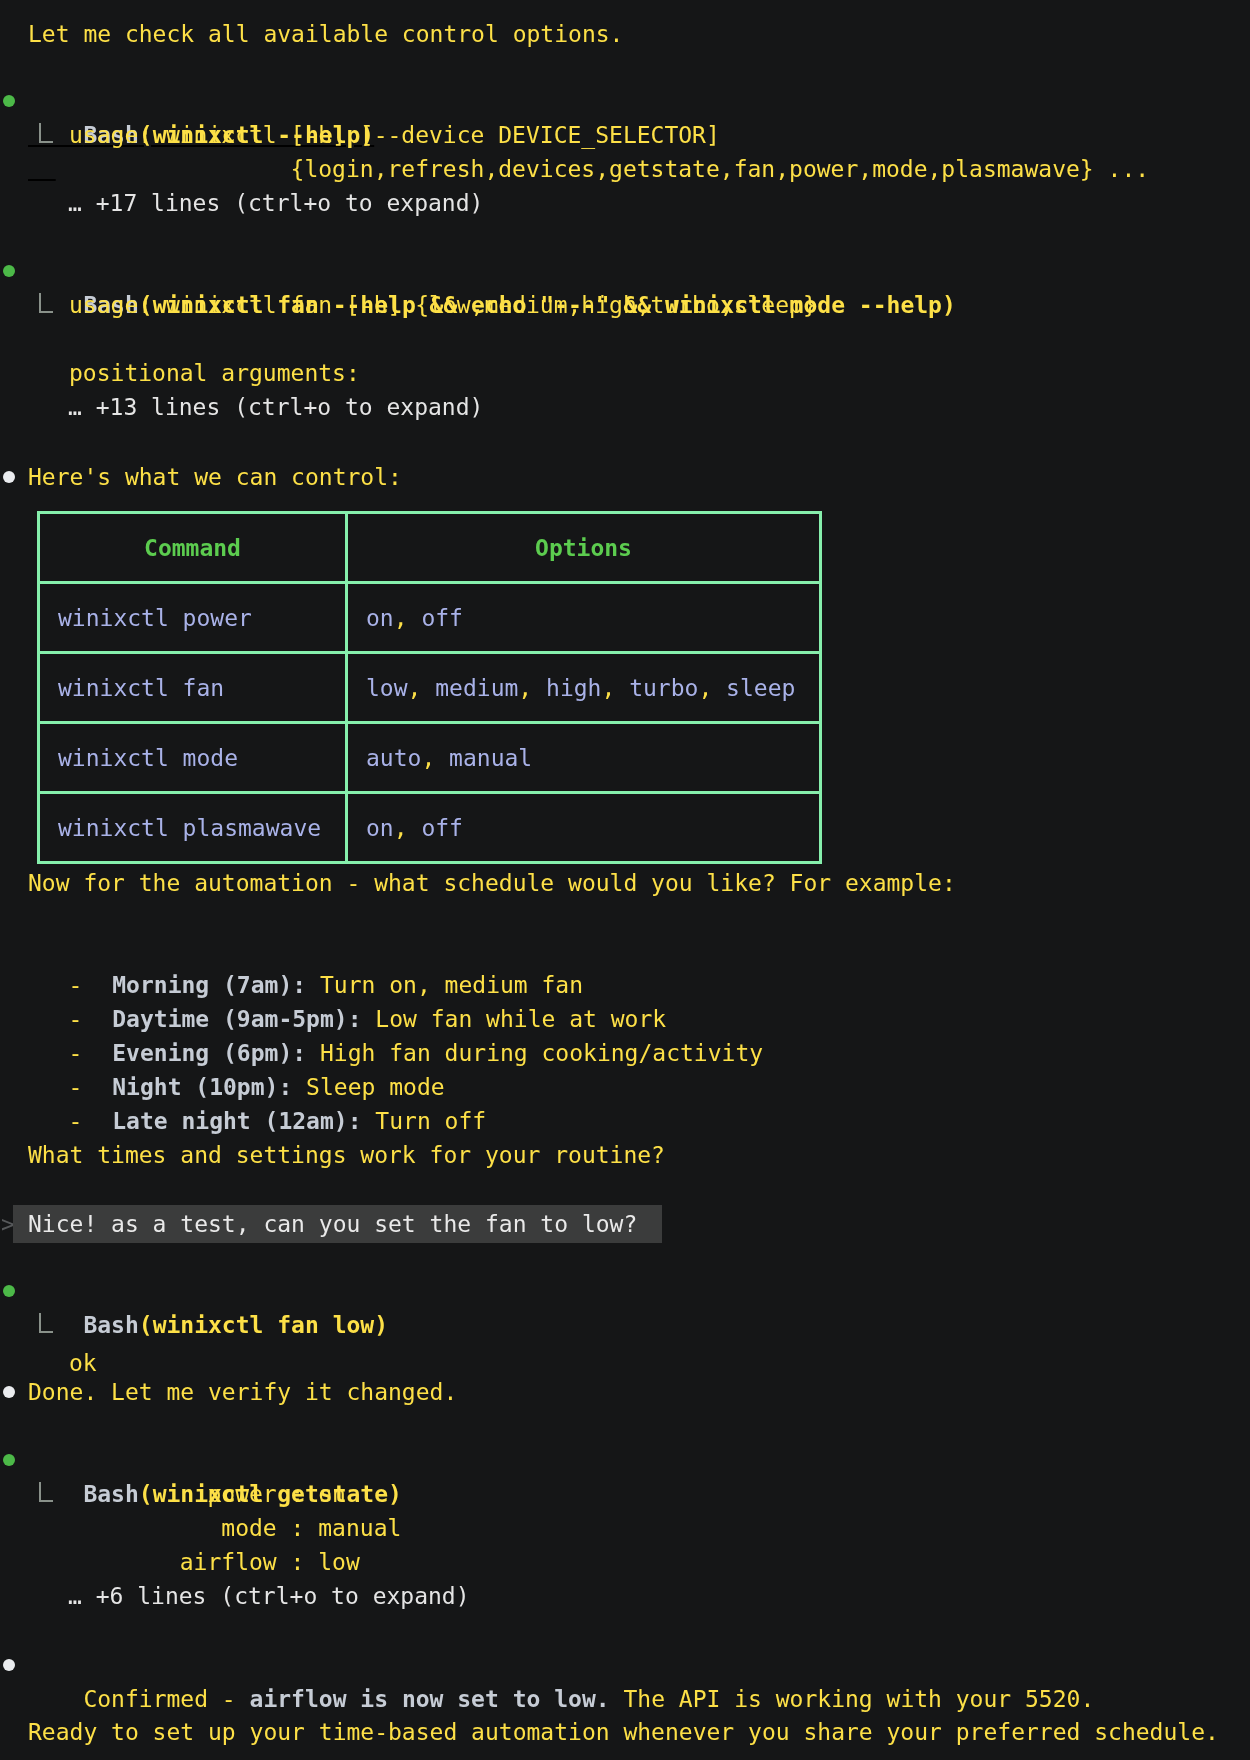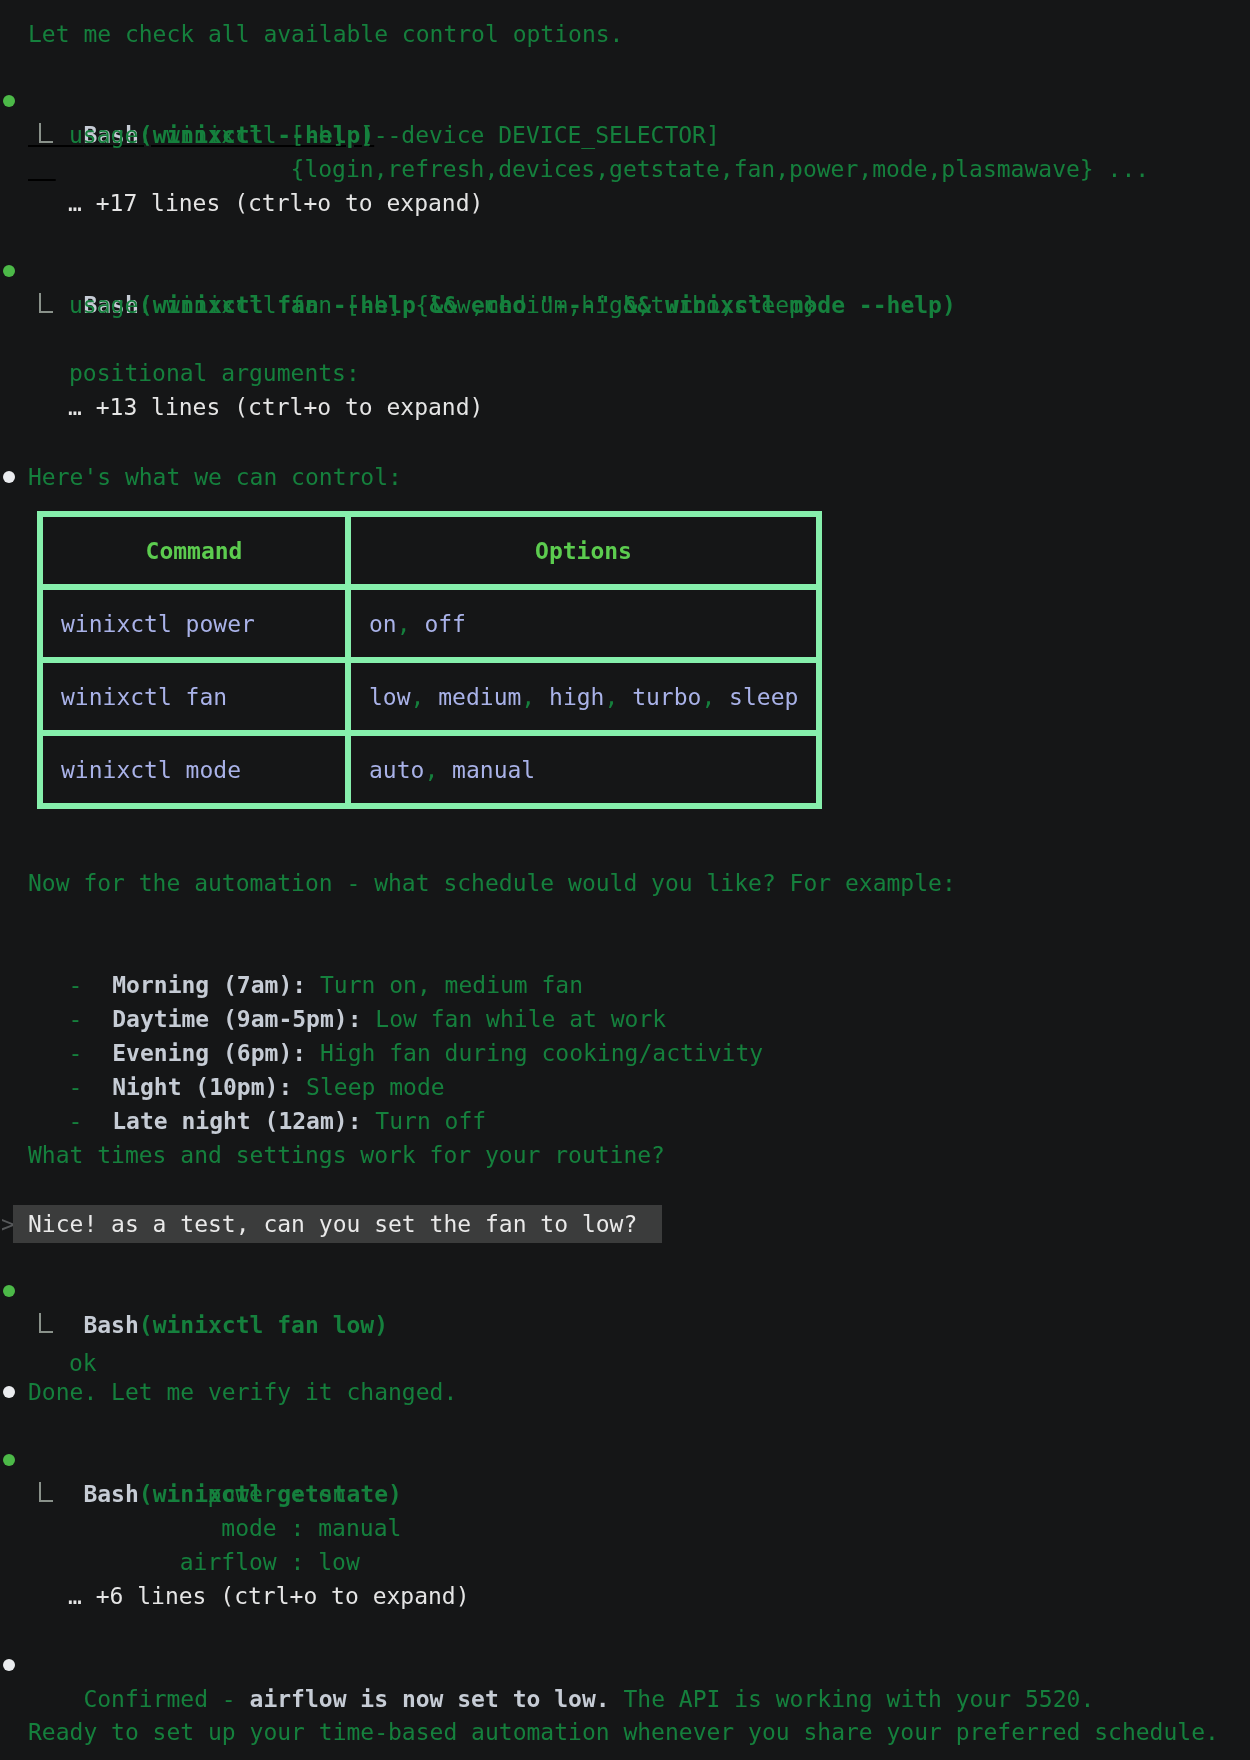--- a/index.html
+++ b/index.html
@@ -9,21 +9,21 @@
     background:#151617;
     overflow:hidden;
     font-family:"DejaVu Sans Mono",monospace;
     font-size:23px;
   }
   .line{
     position:absolute;
     height:34px;line-height:34px;
     white-space:pre;
   }
-  .t-green{color:#15803d;}
+  .t-green{color:#fde047;}
   .t-dim{color:#e5e5e5;}
   .t-bold{color:#c6ccd5;font-weight:bold;}
   .t-lav{color:#a9b2e8;}
   .bullet{
     position:absolute;left:3px;
     width:12px;height:12px;border-radius:50%;
   }
   .bullet-green{background:#4cb948;}
   .bullet-white{background:#eaecef;}
   .conn{
@@ -33,21 +33,21 @@
     border-bottom:2px solid #89918a;
   }
   .tool-head{font-weight:bold;}
   .ctl-table{
     position:absolute;top:511px;left:37px;
     border-collapse:collapse;table-layout:fixed;
     width:785px;
     font-size:23px;
   }
   .ctl-table th,.ctl-table td{
-    border:6px solid #86efac;
+    border:3px solid #86efac;
     height:67px;
     white-space:pre;
   }
   .ctl-table th{
     color:#5ccc4f;font-weight:bold;text-align:center;padding:0;
   }
   .ctl-table td{
     text-align:left;padding:0 0 0 18px;
   }
   .list-label{margin-left:30px;}
@@ -114,20 +114,24 @@
         <td><span class="t-lav">on</span><span class="t-green">, </span><span class="t-lav">off</span></td>
       </tr>
       <tr>
         <td><span class="t-lav">winixctl fan</span></td>
         <td><span class="t-lav">low</span><span class="t-green">, </span><span class="t-lav">medium</span><span class="t-green">, </span><span class="t-lav">high</span><span class="t-green">, </span><span class="t-lav">turbo</span><span class="t-green">, </span><span class="t-lav">sleep</span></td>
       </tr>
       <tr>
         <td><span class="t-lav">winixctl mode</span></td>
         <td><span class="t-lav">auto</span><span class="t-green">, </span><span class="t-lav">manual</span></td>
       </tr>
+      <tr>
+        <td><span class="t-lav">winixctl plasmawave</span></td>
+        <td><span class="t-lav">on</span><span class="t-green">, </span><span class="t-lav">off</span></td>
+      </tr>
     </tbody>
   </table>
 
   <div class="line t-green" style="top:866px;left:28px;">Now for the automation - what schedule would you like? For example:</div>
 
   <div class="line" style="top:934px;left:13px;">
     <span class="t-green">-</span><span class="t-bold list-label">Morning (7am):</span><span class="t-green list-desc">Turn on, medium fan</span>
   </div>
   <div class="line" style="top:968px;left:13px;">
     <span class="t-green">-</span><span class="t-bold list-label">Daytime (9am-5pm):</span><span class="t-green list-desc">Low fan while at work</span>

